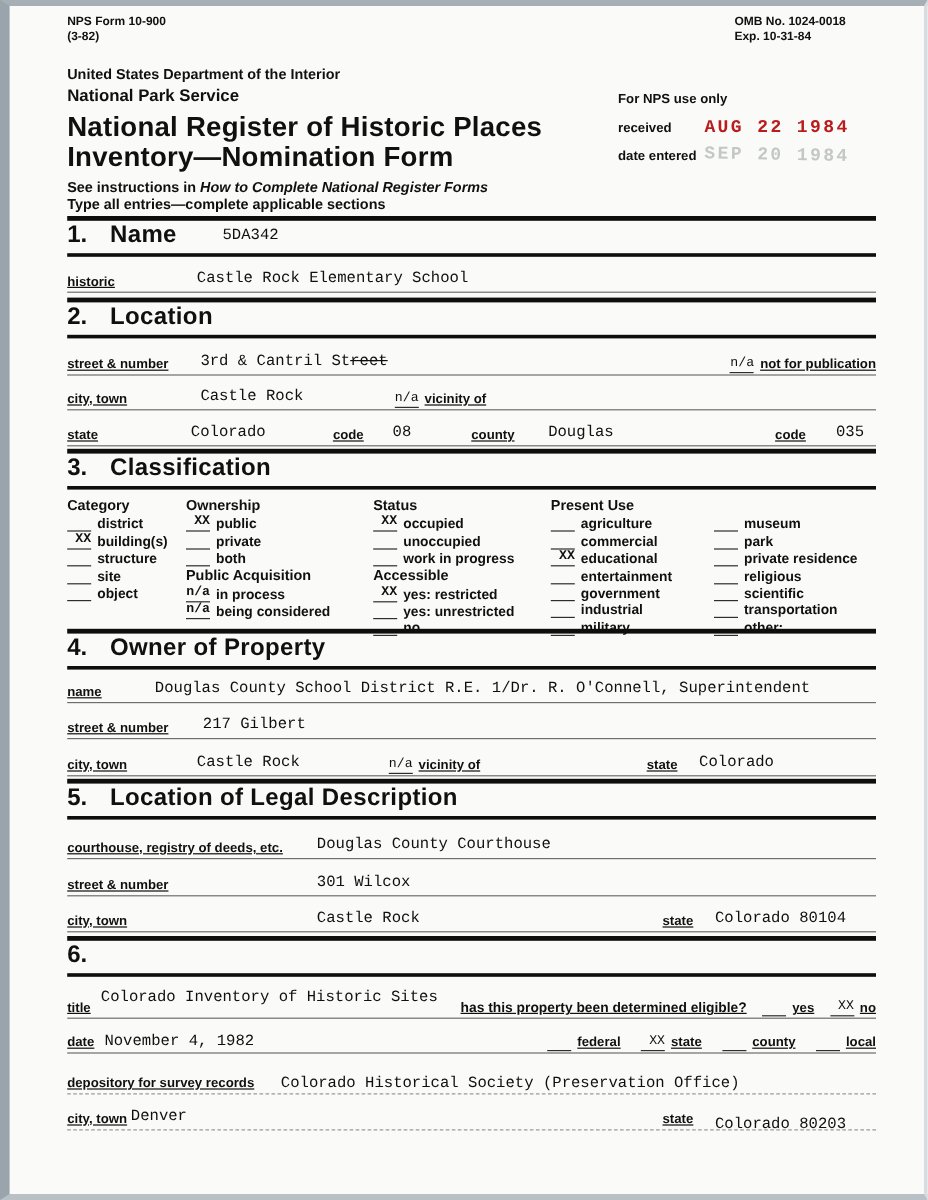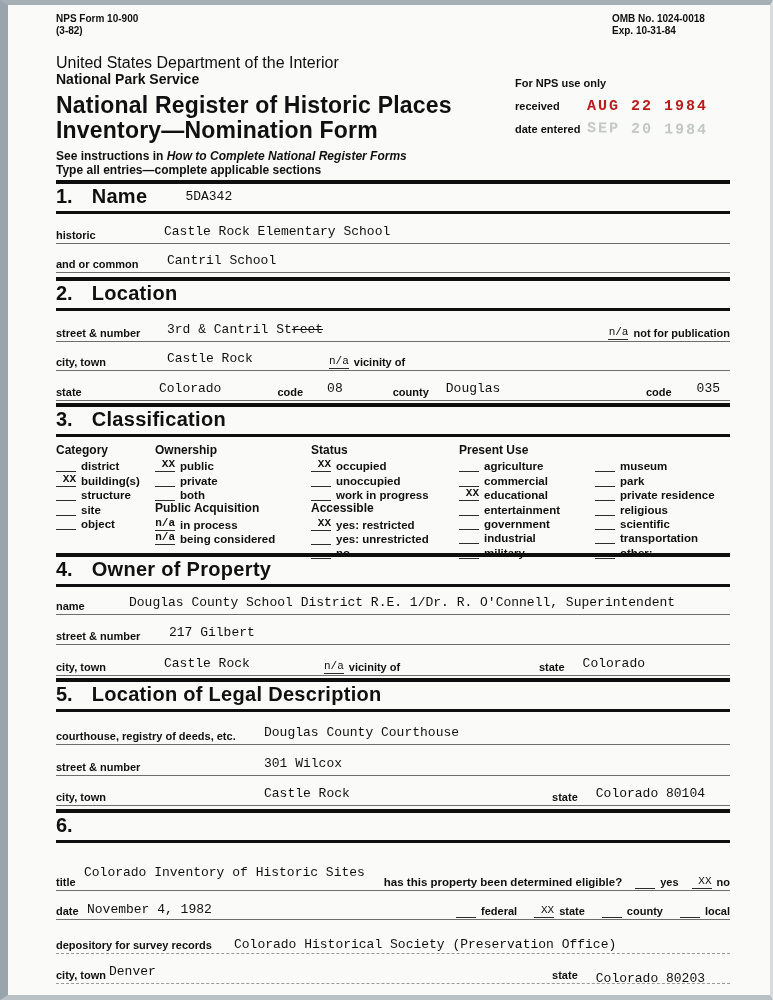--- a/index.html
+++ b/index.html
@@ -8,21 +8,21 @@
     background:#fafaf8;
     border-left:8px solid #9aa4ac; border-top:5px solid #a6afb6;
     border-bottom:5px solid #b9c0c6; border-right:3px solid #d9dcde;
     padding:8px 40px 0 48px;
     font-family:"Liberation Sans","DejaVu Sans",sans-serif;
     color:#101010; position:relative; overflow:hidden;
   }
   
   .hdr-top { display:flex; justify-content:space-between; font-size:10px; font-weight:700; line-height:12px; }
   .agency { margin-top:17px; }
-  .agency .l1 { font-size:16px; font-weight:400; line-height:17px; }
+  .agency .l1 { font-size:12px; font-weight:700; line-height:17px; }
   .agency .l2 { font-size:14px; font-weight:700; line-height:16px; }
   .title-row { display:flex; margin-top:6px; }
   .titleblock { flex:1; }
   .titleblock h1 { margin:0; font-size:23px; line-height:25px; font-weight:700; letter-spacing:0.2px; }
   .npsbox { width:215px; margin-top:-16px; }
   .nps-only { font-size:11px; font-weight:700; margin-bottom:9px; }
   .strow { display:flex; align-items:baseline; margin-bottom:6px; }
   .strow .slbl { font-size:11px; font-weight:700; width:72px; }
   .stamp { font-family:"Liberation Mono","DejaVu Sans Mono",monospace; font-size:15px; font-weight:700; letter-spacing:2px; color:#b91c1c; white-space:nowrap; }
   .stamp.faded { color:#c4c8c5; transform:rotate(1deg); display:inline-block; }
@@ -30,21 +30,21 @@
   .instr .it { font-style:italic; }
   
   .secbar { border-top:4px solid #0e0e0e; border-bottom:3px solid #0e0e0e; padding:1px 0 3px; display:flex; align-items:baseline; }
   .secbar .num { font-size:20px; font-weight:700; }
   .secbar .stt { font-size:20px; font-weight:700; margin-left:19px; letter-spacing:0.3px; }
   .secbar .sitenum { font-family:"Liberation Mono","DejaVu Sans Mono",monospace; font-size:13px; margin-left:38px; position:relative; top:-3px;text-align:right; }
   .mt2{margin-top:2px;} .mt3{margin-top:3px;} .mt4{margin-top:4px;}
   
   .row { display:flex; align-items:flex-end; border-bottom:1.5px solid #6e6e6e; box-sizing:border-box; position:relative; }
   .row.dash { border-bottom:1.5px dashed #9a9a9a; }
-  .lbl { font-size:11px; font-weight:700; line-height:13px; padding-bottom:1px; white-space:nowrap; flex:none; }
+  .lbl { font-size:11px; font-weight:700; line-height:13px; padding-bottom:1px; white-space:nowrap; flex:none;text-decoration:underline; }
   .val { font-family:"Liberation Mono","DejaVu Sans Mono",monospace; font-size:13px; line-height:15px; position:relative; top:-4px; white-space:nowrap; }
   .val .strike { text-decoration:line-through; }
   .mk { display:inline-block; min-width:20px; text-align:right; border-bottom:1.3px solid #2d2d2d;
         font-family:"Liberation Mono","DejaVu Sans Mono",monospace; font-size:11px; line-height:11px; height:12px; flex:none; }
   .grp { display:flex; align-items:flex-end; gap:5px; padding-bottom:1px; }
   .grp .lbl { padding-bottom:0; }
   .raise { top:-10px; }
   
   .classgrid { display:flex; padding-top:6px; height:116px; box-sizing:border-box; }
   .ccol { flex:none; }
@@ -102,24 +102,20 @@
 
   <div class="secbar mt3">
     <span class="num">1.</span>
     <span class="stt">Name</span>
     <span class="sitenum">5DA342</span>
   </div>
   <div class="row" style="height:30px">
     <span class="lbl" style="width:108px">historic</span>
     <span class="val">Castle Rock Elementary School</span>
   </div>
-  <div class="row" style="height:29px">
-    <span class="lbl" style="width:111px">and or common</span>
-    <span class="val">Cantril School</span>
-  </div>
 
   <div class="secbar mt4">
     <span class="num">2.</span>
     <span class="stt">Location</span>
   </div>
   <div class="row" style="height:31px">
     <span class="lbl" style="width:111px">street &amp; number</span>
     <span class="val"><span>3rd &amp; Cantril St</span><span class="strike">reet</span></span>
     <span class="grp" style="margin-left:auto">
       <span class="mk">n/a</span>
@@ -133,21 +129,21 @@
       <span class="mk">n/a</span>
       <span class="lbl">vicinity of</span>
     </span>
   </div>
   <div class="row" style="height:30px">
     <span class="lbl" style="width:103px">state</span>
     <span class="val">Colorado</span>
     <span class="lbl" style="margin-left:56px">code</span>
     <span class="val" style="margin-left:24px">08</span>
     <span class="lbl" style="margin-left:50px">county</span>
-    <span class="val" style="margin-left:17px">Douglas</span>
+    <span class="val" style="margin-left:28px">Douglas</span>
     <span class="lbl" style="margin-left:auto">code</span>
     <span class="val" style="margin-left:25px;margin-right:10px">035</span>
   </div>
 
   <div class="secbar mt2">
     <span class="num">3.</span>
     <span class="stt">Classification</span>
   </div>
   <div class="classgrid">
     <div class="ccol" style="width:99px">
@@ -327,21 +323,21 @@
   <div class="row" style="height:30px">
     <span class="lbl" style="width:208px">city, town</span>
     <span class="val">Castle Rock</span>
     <span class="lbl" style="margin-left:auto">state</span>
     <span class="val" style="margin-left:18px;margin-right:25px">Colorado 80104</span>
   </div>
 
   <div class="secbar mt3">
     <span class="num">6.</span>
   </div>
-  <div class="row" style="height:48px">
+  <div class="row" style="height:35px">
     <span class="lbl" style="width:28px">title</span>
     <span class="val raise">Colorado Inventory of Historic Sites</span>
     <span class="grp" style="margin-left:auto">
       <span class="lbl" style="font-size:11.5px">has this property been determined eligible?</span>
       <span class="mk" style="margin-left:8px"></span>
       <span class="lbl">yes</span>
       <span class="mk" style="margin-left:8px">XX</span>
       <span class="lbl">no</span>
     </span>
   </div>

